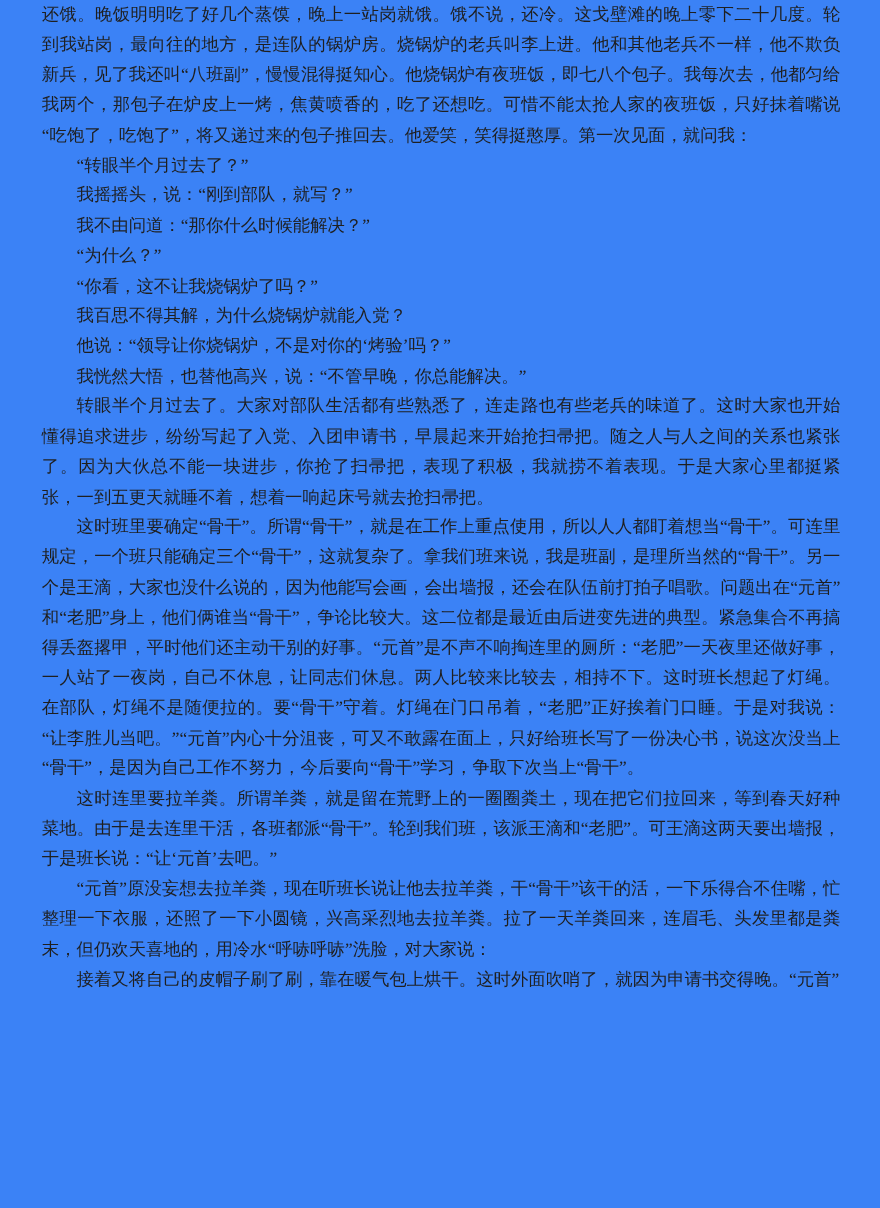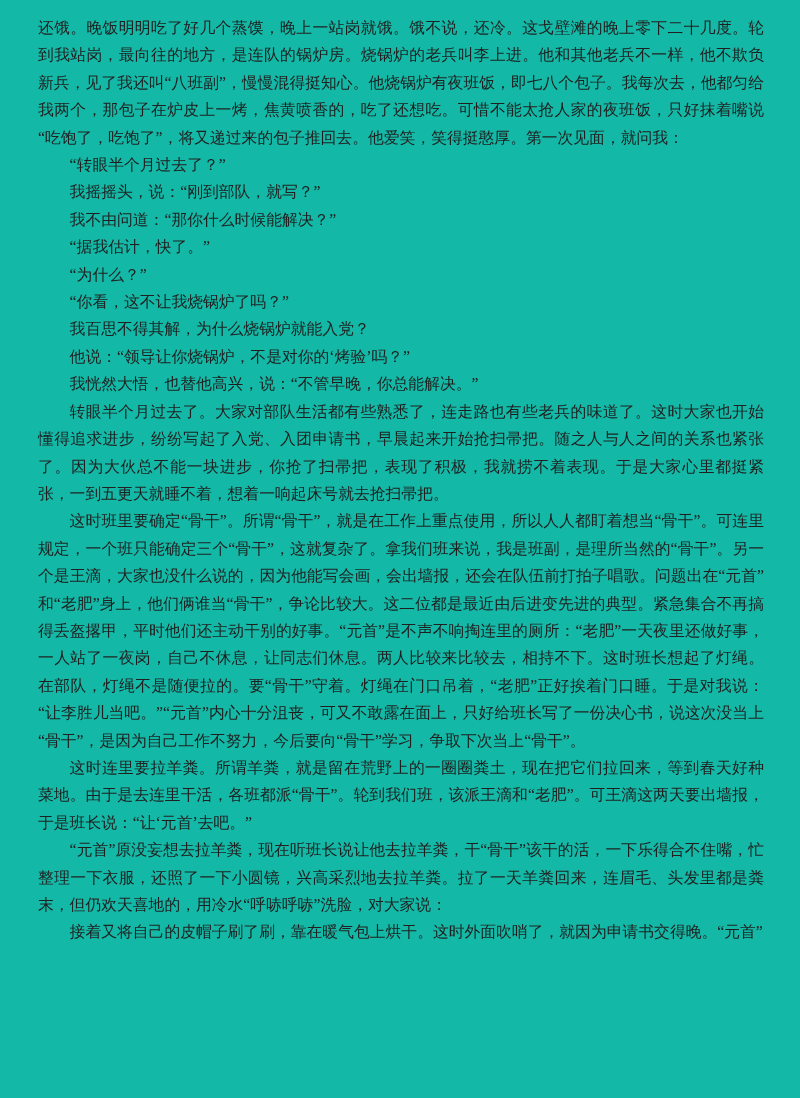--- a/index.html
+++ b/index.html
@@ -4,23 +4,23 @@
 <style>
   html, body {
     margin: 0;
     padding: 0;
     background: #ffffff;
   }
   .page {
     position: relative;
     width: 800px;
     height: 1098px;
-    background: #14b8a6;
+    background: #3b82f6;
     box-sizing: border-box;
-    padding: 14px 36px 0 38px;
+    padding: 0 36px 0 38px;
     overflow: hidden;
   }
   .page p {
     margin: 0;
     padding: 0;
     font-family: "Liberation Serif", "DejaVu Serif", serif;
     font-size: 15.8px;
     line-height: 27.4px;
     color: #1f1f1f;
     text-align: justify;
@@ -34,21 +34,20 @@
   }
 </style>
 </head>
 <body>
 
 <div class="page">
   <p class="no-indent">还饿。晚饭明明吃了好几个蒸馍，晚上一站岗就饿。饿不说，还冷。这戈壁滩的晚上零下二十几度。轮到我站岗，最向往的地方，是连队的锅炉房。烧锅炉的老兵叫李上进。他和其他老兵不一样，他不欺负新兵，见了我还叫“八班副”，慢慢混得挺知心。他烧锅炉有夜班饭，即七八个包子。我每次去，他都匀给我两个，那包子在炉皮上一烤，焦黄喷香的，吃了还想吃。可惜不能太抢人家的夜班饭，只好抹着嘴说“吃饱了，吃饱了”，将又递过来的包子推回去。他爱笑，笑得挺憨厚。第一次见面，就问我：</p>
     <p>“转眼半个月过去了？”</p>
     <p>我摇摇头，说：“刚到部队，就写？”</p>
     <p>我不由问道：“那你什么时候能解决？”</p>
-    <p>“据我估计，快了。”</p>
     <p>“为什么？”</p>
     <p>“你看，这不让我烧锅炉了吗？”</p>
     <p>我百思不得其解，为什么烧锅炉就能入党？</p>
     <p>他说：“领导让你烧锅炉，不是对你的‘烤验’吗？”</p>
     <p>我恍然大悟，也替他高兴，说：“不管早晚，你总能解决。”</p>
     <p>转眼半个月过去了。大家对部队生活都有些熟悉了，连走路也有些老兵的味道了。这时大家也开始懂得追求进步，纷纷写起了入党、入团申请书，早晨起来开始抢扫帚把。随之人与人之间的关系也紧张了。因为大伙总不能一块进步，你抢了扫帚把，表现了积极，我就捞不着表现。于是大家心里都挺紧张，一到五更天就睡不着，想着一响起床号就去抢扫帚把。</p>
     <p>这时班里要确定“骨干”。所谓“骨干”，就是在工作上重点使用，所以人人都盯着想当“骨干”。可连里规定，一个班只能确定三个“骨干”，这就复杂了。拿我们班来说，我是班副，是理所当然的“骨干”。另一个是王滴，大家也没什么说的，因为他能写会画，会出墙报，还会在队伍前打拍子唱歌。问题出在“元首”和“老肥”身上，他们俩谁当“骨干”，争论比较大。这二位都是最近由后进变先进的典型。紧急集合不再搞得丢盔撂甲，平时他们还主动干别的好事。“元首”是不声不响掏连里的厕所：“老肥”一天夜里还做好事，一人站了一夜岗，自己不休息，让同志们休息。两人比较来比较去，相持不下。这时班长想起了灯绳。在部队，灯绳不是随便拉的。要“骨干”守着。灯绳在门口吊着，“老肥”正好挨着门口睡。于是对我说：“让李胜儿当吧。”“元首”内心十分沮丧，可又不敢露在面上，只好给班长写了一份决心书，说这次没当上“骨干”，是因为自己工作不努力，今后要向“骨干”学习，争取下次当上“骨干”。</p>
     <p>这时连里要拉羊粪。所谓羊粪，就是留在荒野上的一圈圈粪土，现在把它们拉回来，等到春天好种菜地。由于是去连里干活，各班都派“骨干”。轮到我们班，该派王滴和“老肥”。可王滴这两天要出墙报，于是班长说：“让‘元首’去吧。”</p>
     <p>“元首”原没妄想去拉羊粪，现在听班长说让他去拉羊粪，干“骨干”该干的活，一下乐得合不住嘴，忙整理一下衣服，还照了一下小圆镜，兴高采烈地去拉羊粪。拉了一天羊粪回来，连眉毛、头发里都是粪末，但仍欢天喜地的，用冷水“呼哧呼哧”洗脸，对大家说：</p>
     <p>接着又将自己的皮帽子刷了刷，靠在暖气包上烘干。这时外面吹哨了，就因为申请书交得晚。“元首”</p>

